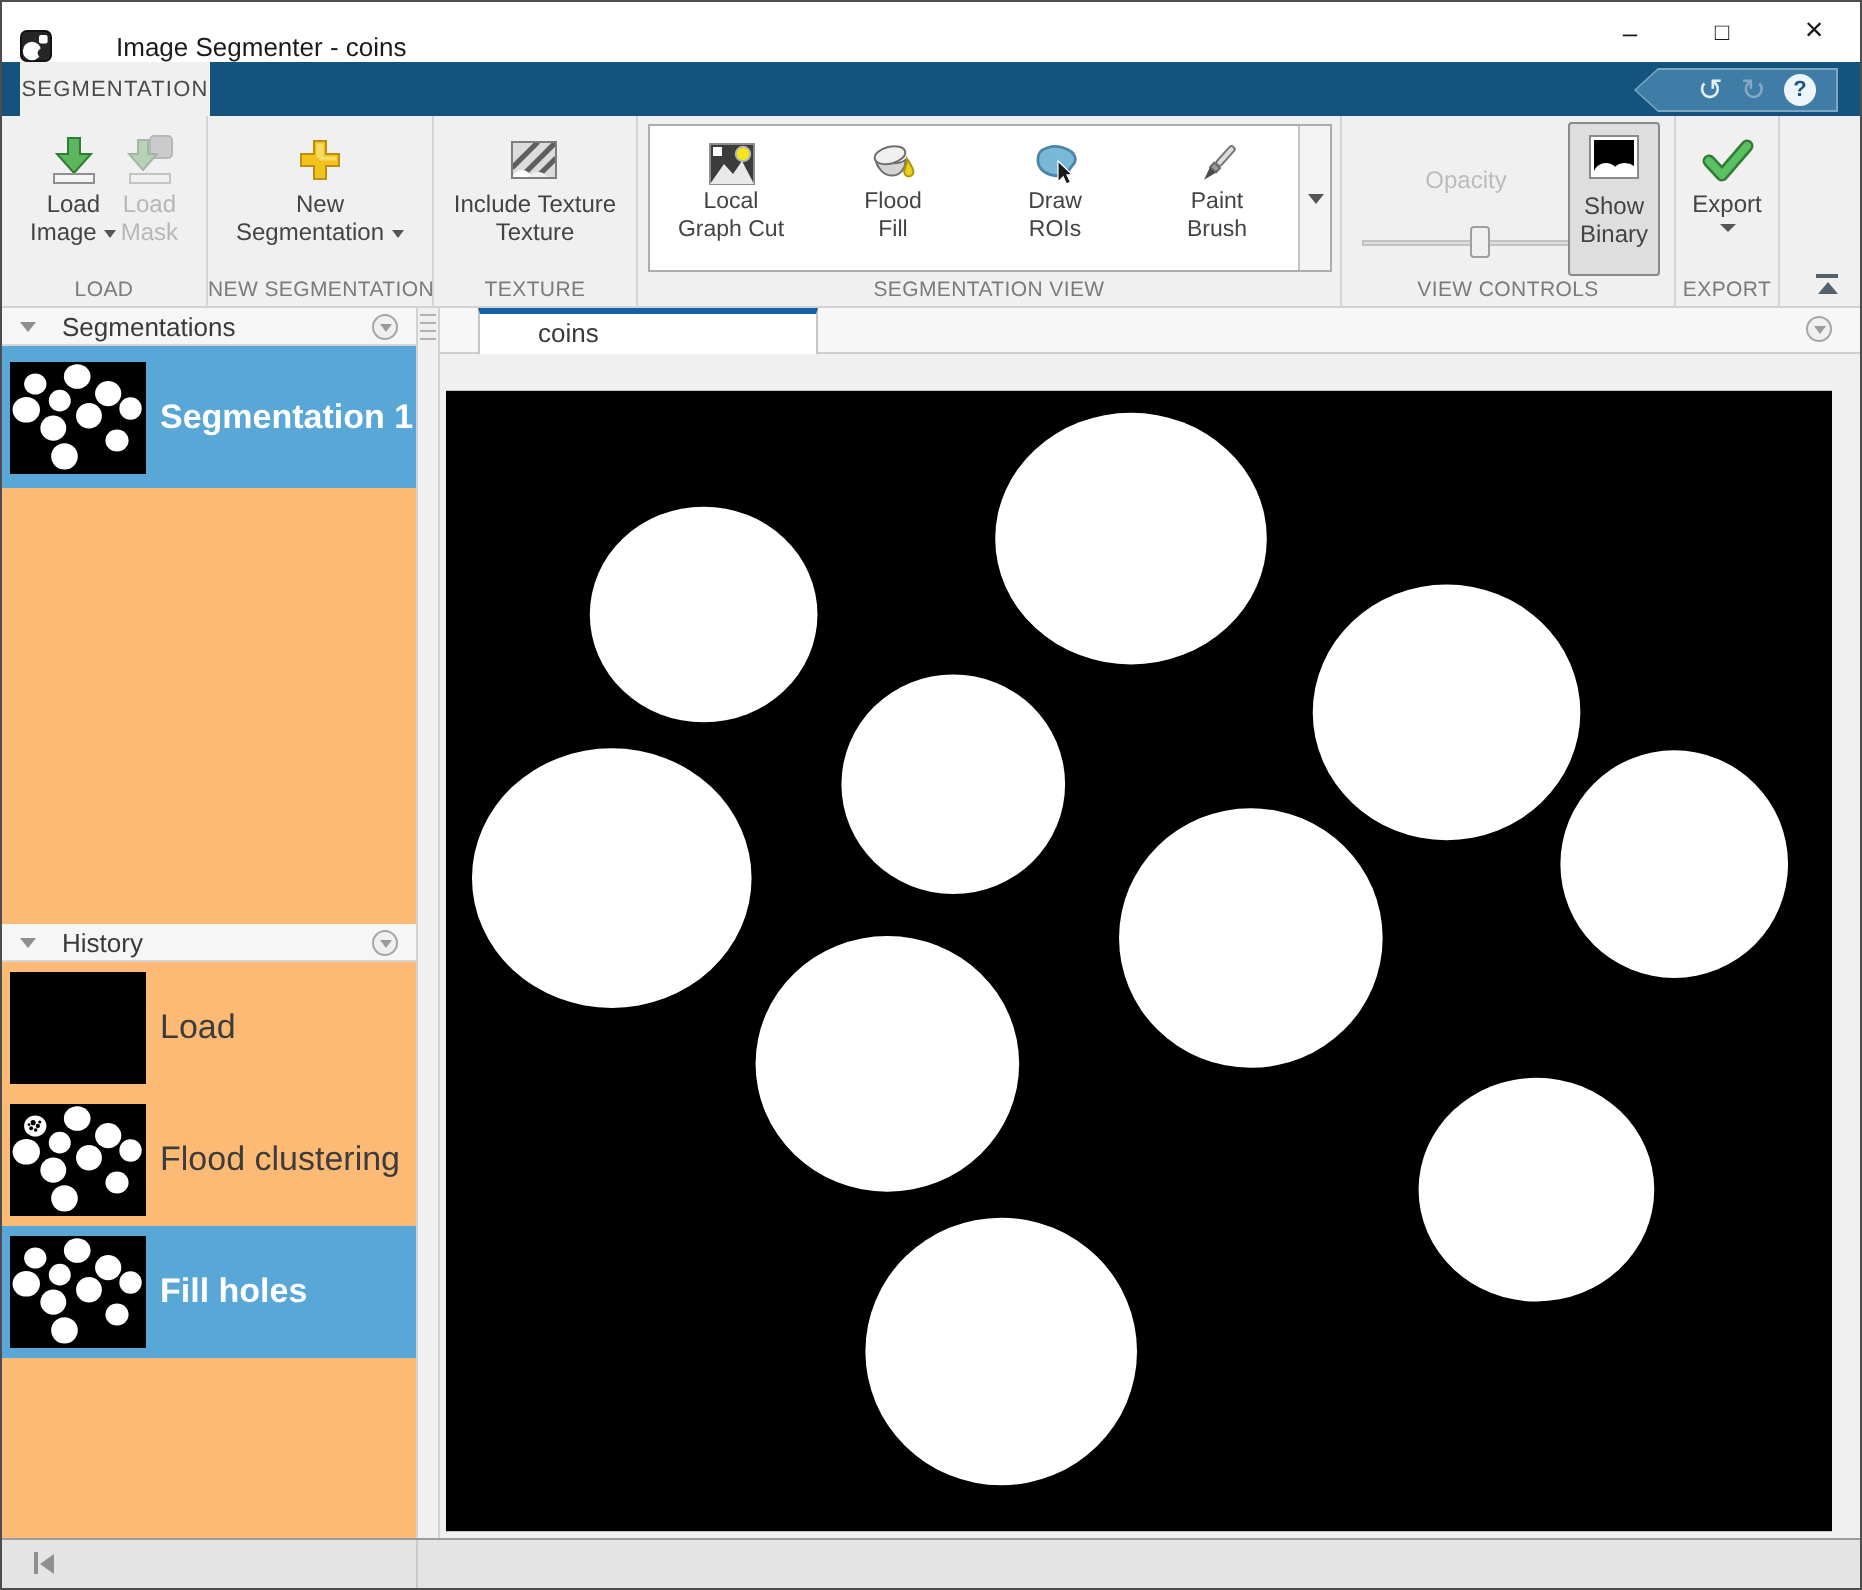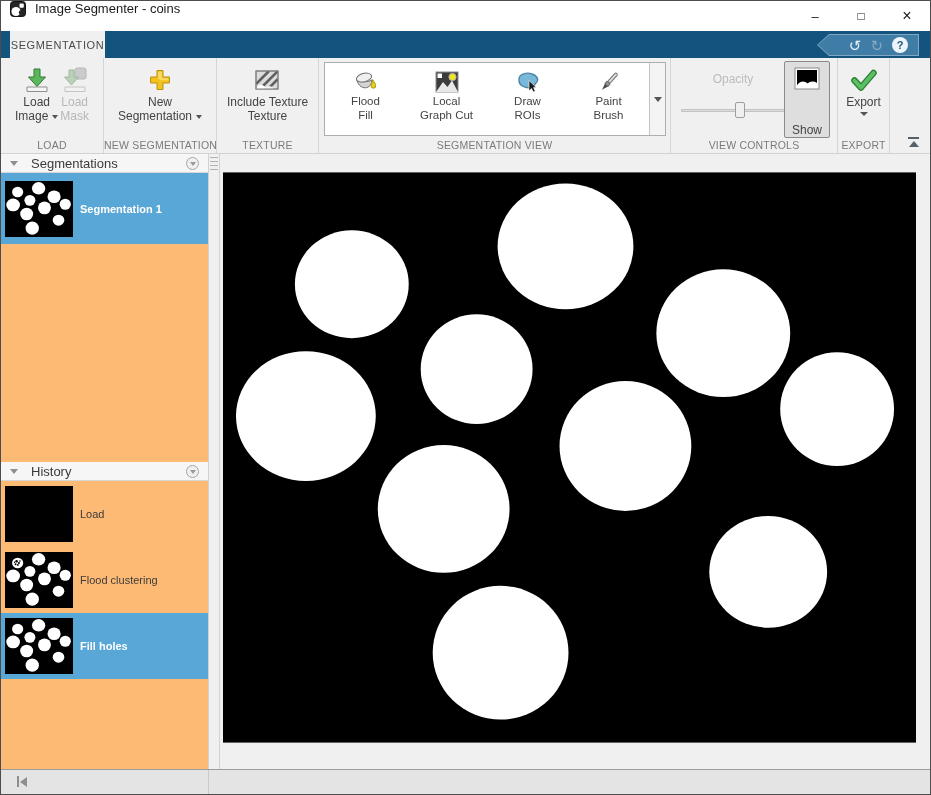--- a/index.html
+++ b/index.html
@@ -1,21 +1,21 @@
 <!DOCTYPE html>
 <html><head>
 <meta charset="utf-8">
 <style>
   html,body{margin:0;padding:0;background:#9a9a9a;}
   *{box-sizing:border-box;}
   body{font-family:"Liberation Sans","DejaVu Sans",sans-serif;-webkit-font-smoothing:antialiased;}
   .window{position:relative;width:931px;height:795px;background:#f0f0f0;border:1px solid #4d4d4d;overflow:hidden;}
 
   
-  .titlebar{height:30px;background:#ffffff;display:flex;align-items:flex-start;position:relative;}
+  .titlebar{height:30px;background:#ffffff;display:flex;align-items:flex-end;position:relative;gap:23px;}
   .app-icon{width:16px;height:16px;margin-left:9px;}
   .title-text{margin-left:9px;font-size:13px;color:#1a1a1a;}
   .win-controls{position:absolute;right:0;top:0;height:30px;display:flex;}
   .win-btn{width:46px;height:30px;display:flex;align-items:center;justify-content:center;font-size:13px;color:#1a1a1a;}
   .win-btn.max{font-size:12px;}
   .win-btn.close{font-size:16px;}
 
   
   .tabstrip{height:27px;background:#14537E;position:relative;}
   .ribbon-tab{position:absolute;left:9px;top:0;height:27px;width:95px;background:#f0f0f0;
@@ -51,47 +51,47 @@
   .sec-tail{flex:1;border-right:none;}
 
   .gallery{position:absolute;left:5px;top:4px;height:74px;width:342px;background:#fff;
     border:1px solid #adadad;display:flex;}
   .gal-item{width:81px;display:flex;flex-direction:column;align-items:center;padding-top:6px;}
   .gal-item .iconbox{height:26px;display:flex;align-items:center;justify-content:center;}
   .gal-label{font-size:11.5px;color:#444;line-height:13.5px;text-align:center;white-space:nowrap;}
   .gal-drop{width:16px;border-left:1px solid #c3c3c3;background:#f4f4f4;display:flex;align-items:center;justify-content:center;}
   .gal-drop .arrow-down{width:0;height:0;border-left:4px solid transparent;border-right:4px solid transparent;border-top:5px solid #555;}
 
-  .opacity-block{position:absolute;left:10px;top:14px;width:104px;}
+  .opacity-block{position:absolute;left:10px;top:25px;width:104px;}
   .opacity-label{text-align:center;font-size:12px;color:#bcbcbc;}
   .slider{position:relative;margin-top:16px;height:16px;}
   .slider-track{position:absolute;left:0;right:0;top:7px;height:3px;background:#dedede;border:1px solid #c2c2c2;}
   .slider-thumb{position:absolute;top:0;width:10px;height:16px;margin-left:-5px;background:#f0f0f0;
     border:1px solid #9e9e9e;border-radius:2px;}
   .show-binary-btn{position:absolute;right:7px;top:3px;width:46px;height:77px;background:#dedede;
     border:1px solid #8a8a8a;border-radius:2px;display:flex;flex-direction:column;align-items:center;padding-top:5px;}
-  .show-binary-btn .blabel{font-size:12px;margin-top:28px;}
+  .show-binary-btn .blabel{font-size:12px;}
   .export-arrow{margin-top:3px;width:0;height:0;border-left:4px solid transparent;border-right:4px solid transparent;border-top:4.5px solid #555;}
   .ribbon-collapse{position:absolute;right:10px;bottom:6px;width:13px;cursor:default;}
   .ribbon-collapse .bar{width:11px;height:2px;background:#53616d;margin:0 auto;}
   .ribbon-collapse .tri{width:0;height:0;margin:2px auto 0;border-left:5px solid transparent;border-right:5px solid transparent;border-bottom:6px solid #53616d;}
 
   
   .content{display:flex;height:615px;}
   .leftpanel{width:207px;background:#fdba74;display:flex;flex-direction:column;}
   .phdr{height:19px;background:#f6f6f6;border-bottom:1px solid #d7d7d7;display:flex;align-items:center;flex:none;}
   .caret-down{width:0;height:0;border-left:4.5px solid transparent;border-right:4.5px solid transparent;
     border-top:5px solid #8f8f8f;margin-left:9px;}
   .phdr-title{font-size:13px;color:#3a3a3a;margin-left:13px;}
   .gear-circle{margin-left:auto;margin-right:9px;width:13px;height:13px;border-radius:50%;
     border:1px solid #a6a6a6;background:#f0f0f0;display:flex;align-items:center;justify-content:center;}
   .gear-circle .tri{width:0;height:0;border-left:3px solid transparent;border-right:3px solid transparent;border-top:4px solid #9a9a9a;margin-top:1px;}
   .list-item{display:flex;align-items:center;flex:none;}
   .list-item .thumb{width:68px;height:56px;margin-left:4px;flex:none;display:block;}
-  .item-label{margin-left:7px;font-size:11px;color:#3c3c3c;}
+  .item-label{margin-left:7px;font-size:17px;color:#3c3c3c;}
   .list-item.selected{background:#58A7D7;}
   .list-item.selected .item-label{color:#fff;font-weight:bold;}
   .seg-item{height:71px;}
   .hist-item{height:66px;}
   .seg-fill{height:218px;flex:none;}
   .panel-flex-fill{flex:1;}
 
   .splitter{width:12px;background:#f0f0f0;border-left:1px solid #d2d2d2;border-right:1px solid #d2d2d2;position:relative;}
   .splitter .grip{position:absolute;left:1px;top:3px;width:8px;height:15px;
     background:repeating-linear-gradient(to bottom,#b2b2b2 0 1px,transparent 1px 4px);}
@@ -213,40 +213,40 @@
         <div class="blabel">Include Texture</div>
         <div class="blabel">Texture</div>
       </div>
       <div class="tlabel">TEXTURE</div>
     </div>
 
     <div class="tsection sec-tools">
       <div class="gallery">
         <div class="gal-item">
           <div class="iconbox">
-            <svg width="24" height="24" viewBox="0 0 24 24">
-              <path d="M2.5 8.5 C3.2 14 7 18 11.5 17.8 C15 17.6 17.4 14.8 17.8 10.8 L17.6 10 C14 12.6 5.2 12.2 2.5 8.5 z" fill="#d4d4d4" stroke="#6f6f6f"></path>
-              <ellipse cx="10" cy="7.6" rx="7.8" ry="4.2" fill="#efefef" stroke="#6f6f6f" transform="rotate(-14 10 7.6)"></ellipse>
-              <path d="M18.6 9.5 c1.6 2.6 3.1 4.6 3.1 6.4 a2.3 2.3 0 0 1 -4.6 0 c0 -1.8 1.5 -3.8 1.5 -6.4 z" fill="#e9d018" stroke="#a99510"></path>
-            </svg>
-          </div>
-          <div class="gal-label">Flood</div>
-          <div class="gal-label">Fill</div>
-        </div>
-        <div class="gal-item">
-          <div class="iconbox">
             <svg width="24" height="22" viewBox="0 0 24 22">
               <rect x="1" y="1" width="22" height="20" fill="#3c3c3c" stroke="#8c8c8c"></rect>
               <rect x="2.5" y="2.5" width="4.5" height="4.5" fill="#ffffff"></rect>
               <circle cx="17.5" cy="6" r="3.6" fill="#f3e51a" stroke="#b5b5b5"></circle>
               <path d="M1 21 L8 11 L12.5 16 L17 9.5 L23 21 z" fill="#e8e8e8"></path>
             </svg>
           </div>
           <div class="gal-label">Local</div>
           <div class="gal-label">Graph Cut</div>
+        </div>
+        <div class="gal-item">
+          <div class="iconbox">
+            <svg width="24" height="24" viewBox="0 0 24 24">
+              <path d="M2.5 8.5 C3.2 14 7 18 11.5 17.8 C15 17.6 17.4 14.8 17.8 10.8 L17.6 10 C14 12.6 5.2 12.2 2.5 8.5 z" fill="#d4d4d4" stroke="#6f6f6f"></path>
+              <ellipse cx="10" cy="7.6" rx="7.8" ry="4.2" fill="#efefef" stroke="#6f6f6f" transform="rotate(-14 10 7.6)"></ellipse>
+              <path d="M18.6 9.5 c1.6 2.6 3.1 4.6 3.1 6.4 a2.3 2.3 0 0 1 -4.6 0 c0 -1.8 1.5 -3.8 1.5 -6.4 z" fill="#e9d018" stroke="#a99510"></path>
+            </svg>
+          </div>
+          <div class="gal-label">Flood</div>
+          <div class="gal-label">Fill</div>
         </div>
         <div class="gal-item">
           <div class="iconbox">
             <svg width="26" height="24" viewBox="0 0 26 24">
               <path d="M4 9 C4 4 12 2 17 4 C23 6 24 10 21 13 C18 16 20 18 15 18 C9 18 3.2 15 4 9 z" fill="#7ab8d9" stroke="#4d85a6" stroke-width="1.4"></path>
               <polygon points="14,10.5 14,21 16.6,18.4 18.2,22 20.2,21 18.5,17.4 21.2,17.4" fill="#1a1a1a" stroke="#ffffff" stroke-width="0.6"></polygon>
             </svg>
           </div>
           <div class="gal-label">Draw</div>
           <div class="gal-label">ROIs</div>
@@ -403,20 +403,26 @@
         <span class="item-label">Fill holes</span>
       </div>
       <div class="panel-flex-fill"></div>
     </div>
 
     <div class="splitter">
       <div class="grip"></div>
     </div>
 
     <div class="canvasarea">
+      <div class="doctabbar">
+        <div class="doctab">coins</div>
+        <div class="gear-circle tab-gear">
+            <div class="tri"></div>
+          </div>
+      </div>
       <div class="viewport">
         <svg class="binary-image" viewBox="0 0 694 571">
             <rect x="0" y="0" width="694" height="571" fill="#000000"></rect>
             <ellipse cx="343" cy="74" rx="68" ry="63" fill="#ffffff"></ellipse>
             <ellipse cx="129" cy="112" rx="57" ry="54" fill="#ffffff"></ellipse>
             <ellipse cx="501" cy="161" rx="67" ry="64" fill="#ffffff"></ellipse>
             <ellipse cx="254" cy="197" rx="56" ry="55" fill="#ffffff"></ellipse>
             <ellipse cx="83" cy="244" rx="70" ry="65" fill="#ffffff"></ellipse>
             <ellipse cx="615" cy="237" rx="57" ry="57" fill="#ffffff"></ellipse>
             <ellipse cx="403" cy="274" rx="66" ry="65" fill="#ffffff"></ellipse>

